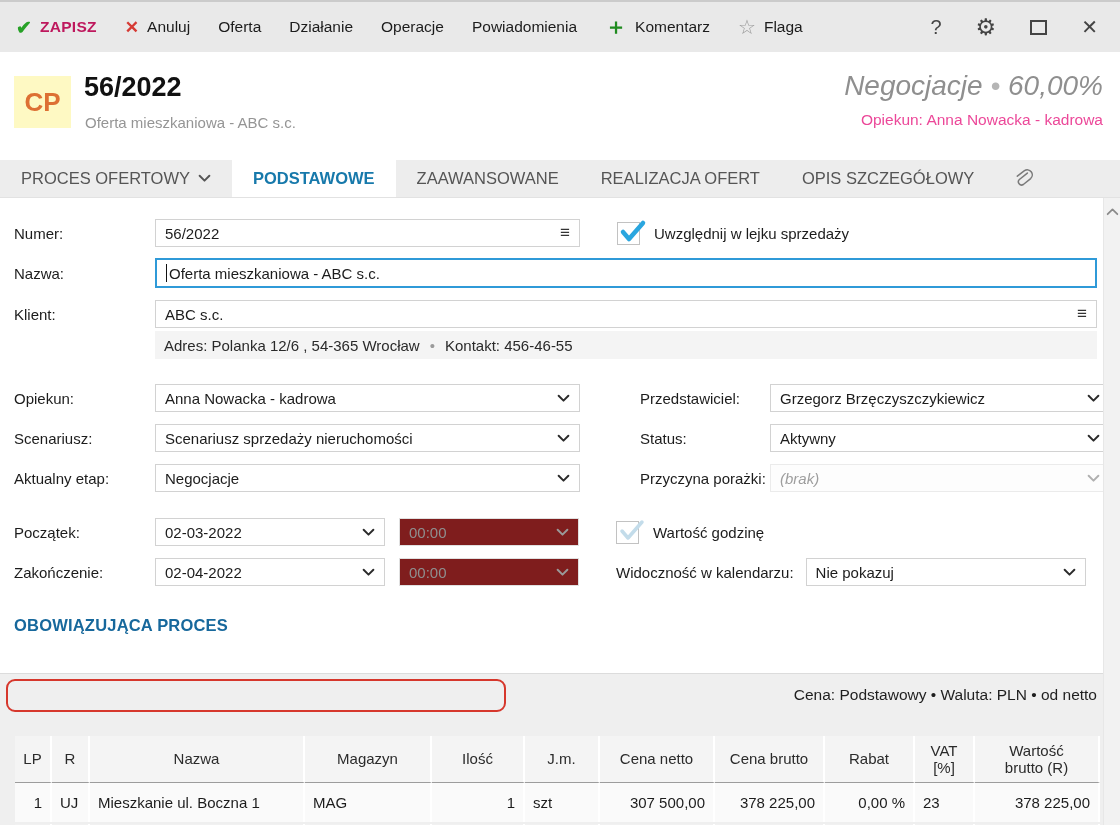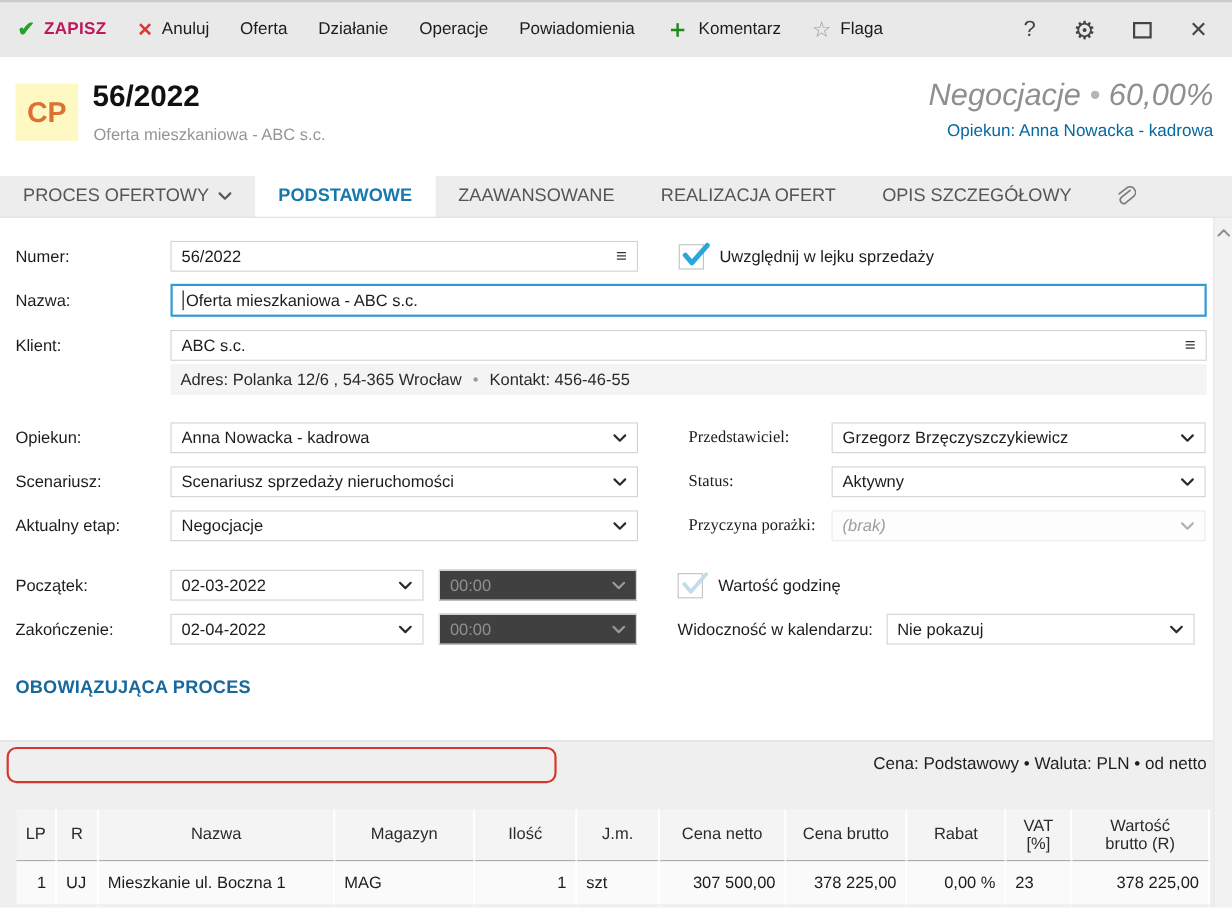--- a/index.html
+++ b/index.html
@@ -20,47 +20,47 @@
   .ico-gear { font-size:23px; }
 
   
   .header { height:108px; background:#fff; position:relative; }
   .badge { position:absolute; left:14px; top:24px; width:57px; height:52px; background:#fef9c3; color:#dd7033; font-size:26px; font-weight:bold; display:flex; align-items:center; justify-content:center; }
   .doc-number { position:absolute; left:84px; top:20px; font-size:27px; font-weight:600; color:#111; }
   .doc-subtitle { position:absolute; left:85px; top:62px; font-size:15px; color:#959595; }
   .hdr-right { position:absolute; right:17px; top:18px; text-align:right; }
   .stage-line { font-size:28px; font-style:italic; color:#8f8f8f; }
   .stage-line .dot { color:#b5b5b5; }
-  .caretaker-line { margin-top:9px; font-size:15.5px; color:#0369a1; }
+  .caretaker-line { margin-top:9px; font-size:15.5px; color:#ec4899; }
 
   
   .tabs { height:38px; background:#ededed; border-bottom:1px solid #e2e2e2; display:flex; align-items:stretch; }
   .tab { display:flex; align-items:center; gap:8px; padding:0 21px; font-size:16.5px; color:#555; white-space:nowrap; }
   .tab.active { background:#fff; color:#1779ab; font-weight:bold; }
   .chev { color:#555; flex:0 0 auto; }
   .tab-clip { padding:0 18px; display:flex; align-items:center; }
 
   
   .content { position:relative; height:627px; background:#fff; }
   .row { display:flex; align-items:center; padding-left:14px; }
   .lbl { width:141px; flex:0 0 141px; font-size:15px; }
   .input, .select { height:28px; background:#fff; border:1px solid #d2d2d2; display:flex; align-items:center; padding:0 9px; font-size:15px; position:relative; }
   .input .grow, .select .grow { flex:1 1 auto; overflow:hidden; white-space:nowrap; }
   .menu-glyph { color:#333; font-size:17px; margin-left:8px; }
   .select .chev { margin-left:8px; color:#2b2b2b; }
-  .select.disabled { background:#404040; border-color:#e0e0e0; color:#8f8f8f;gap:21px; }
+  .select.disabled { background:#7f1d1d; border-color:#e0e0e0; color:#8f8f8f;gap:21px; }
   .select.disabled .chev { color:#9a9a9a; }
   .select.ghost { border-color:#ebebeb; background:#fdfdfd; color:#9e9e9e; font-style:italic; }
   .select.ghost .chev { color:#b0b0b0; }
   .focused { border:2px solid #2f9ad8; height:30px; }
   .caret { width:1px; height:18px; background:#111; margin-right:2px; flex:0 0 1px; }
   .w-std { width:425px; } .w-wide { width:942px; }
   .info-strip { margin:3px 0 0 155px; width:942px; height:28px; background:#f4f4f4; display:flex; align-items:center; padding:0 9px; font-size:15px; color:#2a2a2a; }
   .info-strip .sep { color:#9a9a9a; margin:0 10px; }
-  .lbl2 { width:130px; flex:0 0 130px; margin-left:46px;font-family:Liberation Serif, serif; }
+  .lbl2 { width:130px; flex:0 0 130px; margin-left:60px; }
   .w-right { width:340px; }
   .w-date { width:230px; } .w-time { width:180px; margin-left:14px; }
   .cb-group { display:flex; align-items:center; gap:14px; }
   .cb-box { width:23px; height:23px; background:#fff; border:1px solid #c2c2c2; position:relative; flex:0 0 23px; }
   .cb-box svg { position:absolute; left:1px; top:-5px; }
   .mt21{margin-top:21px}.mt12{margin-top:12px}.mt11{margin-top:11px}.mt25{margin-top:25px}.mt26{margin-top:26px}
   .gap-to-check { margin-left:37px; }
   .lbl3 { margin-left:37px; white-space:nowrap; margin-right:12px; }
 
   .section-title { margin:30px 0 0 14px; font-size:16.5px; font-weight:bold; color:#17689c; letter-spacing:.2px; }

